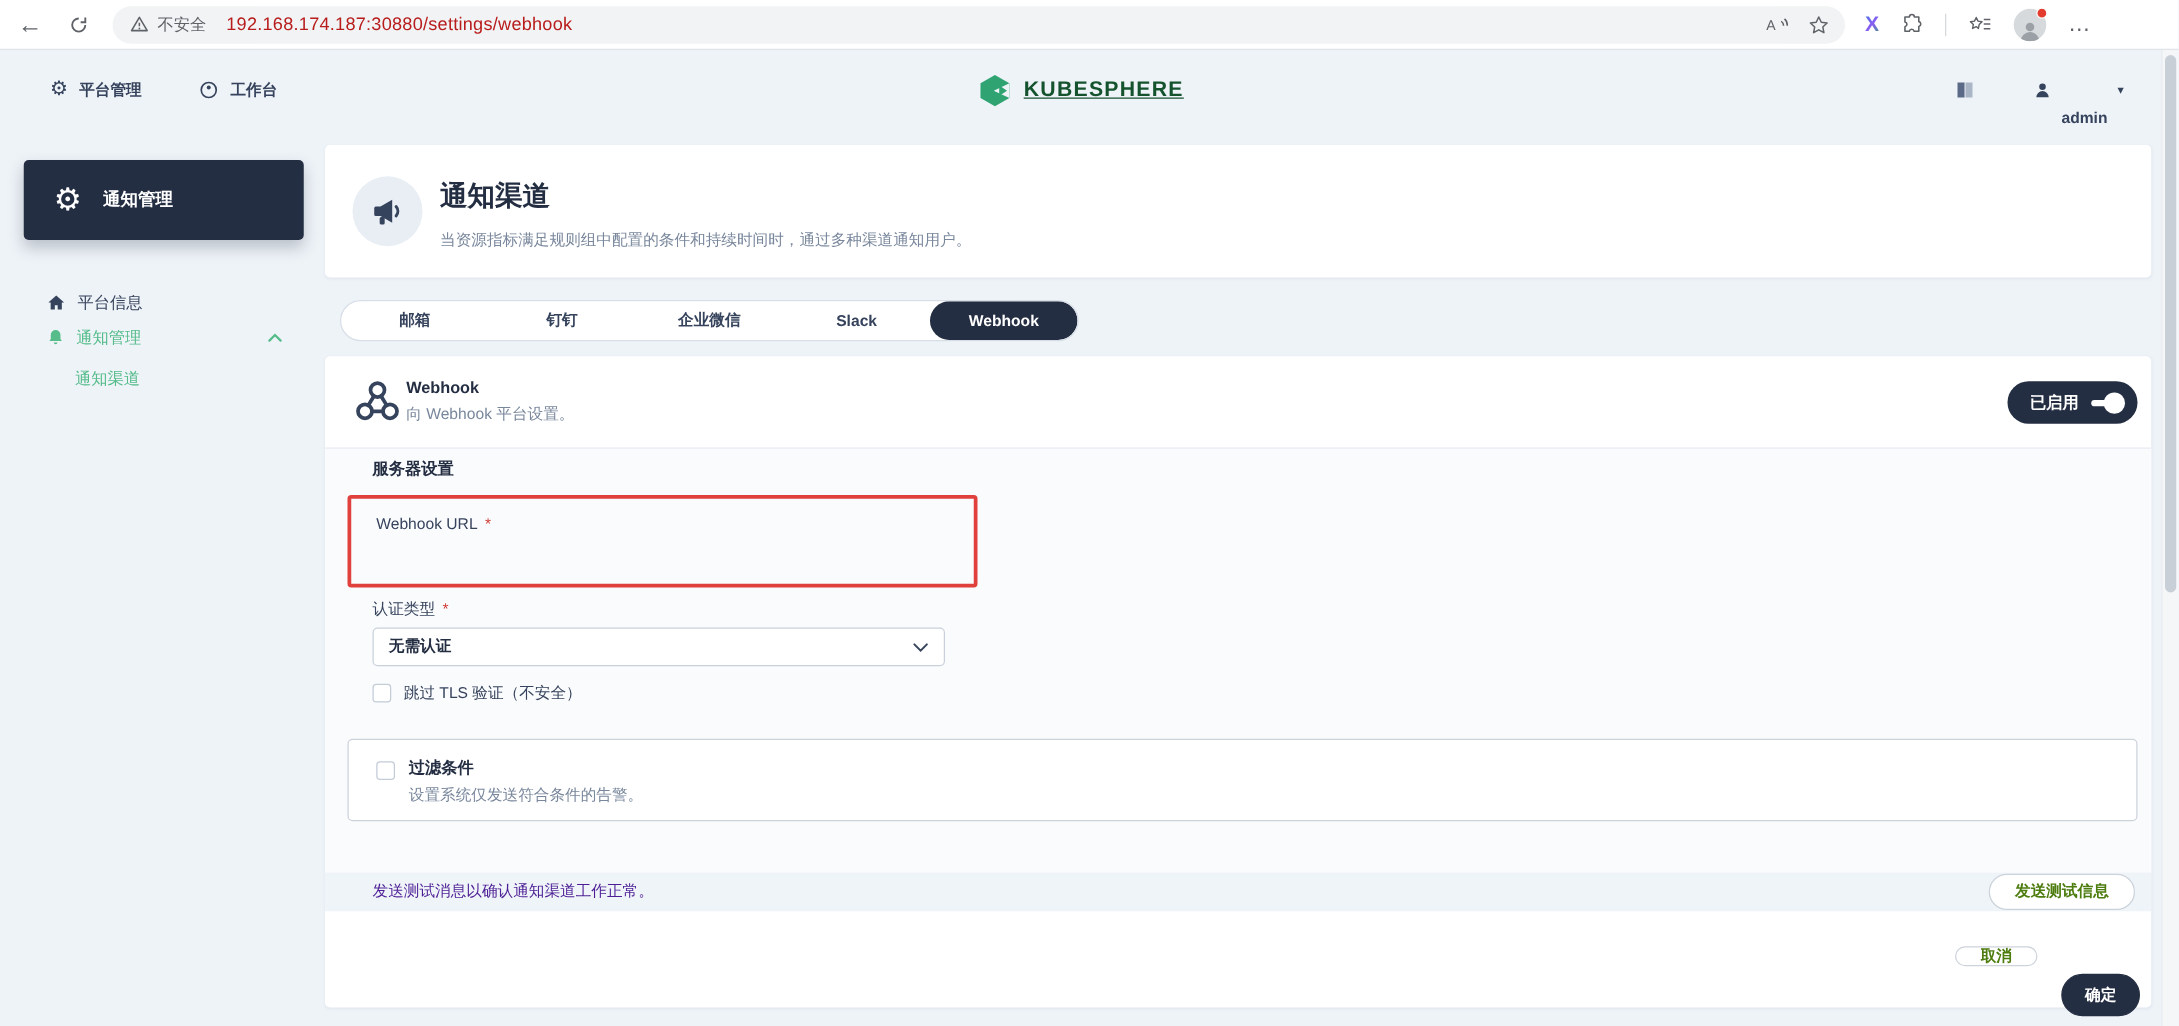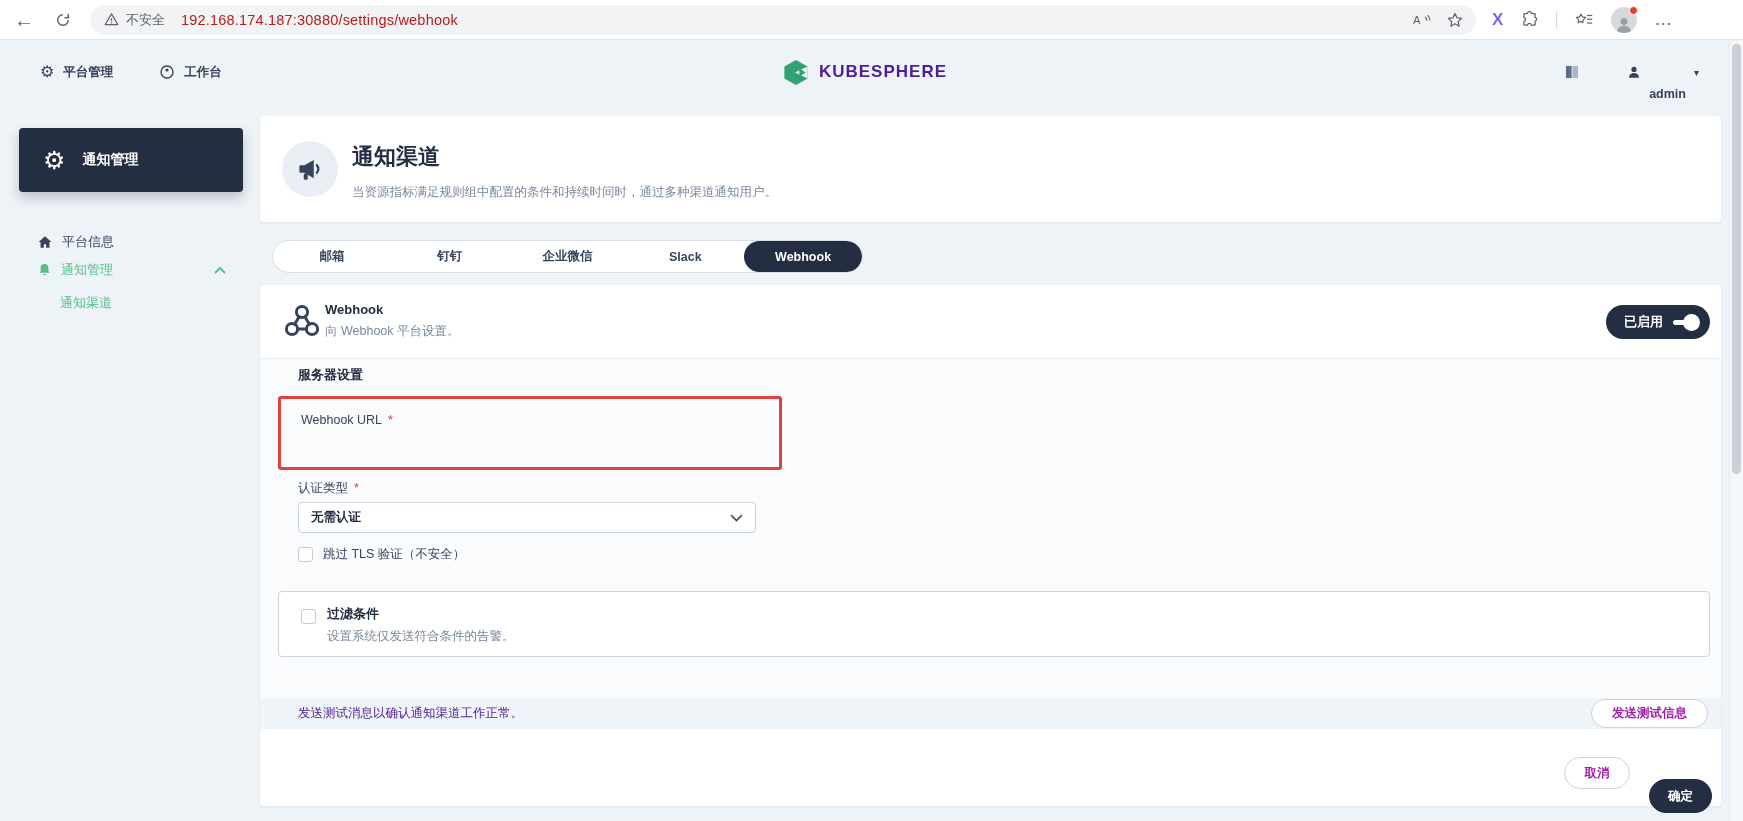--- a/index.html
+++ b/index.html
@@ -31,21 +31,21 @@
   .menu-dots { font-size:18px; color:#5f6368; letter-spacing:1px; margin-right:16px; }
 
   
   .ks-header { position:absolute; top:40px; left:0; right:14px; height:64px; background:#eef3f8; }
   .ks-nav { position:absolute; left:40px; top:0; height:64px; display:flex; align-items:center; gap:46px; }
   .ks-nav-item { display:flex; align-items:center; gap:9px; cursor:pointer; }
   .ks-nav-item .lbl { font-size:12.5px; font-weight:bold; color:#36435c; }
   .gear-glyph { font-size:16px; color:#36435c; line-height:1; }
   .ks-logo { position:absolute; left:50%; top:0; height:64px; transform:translateX(-50%);
     display:flex; align-items:center; gap:10px; }
-  .ks-logo-text { font-size:17px; font-weight:bold; color:#4c1d95; letter-spacing:1px; }
+  .ks-logo-text { font-size:17px; font-weight:bold; color:#14532d; letter-spacing:1px;text-decoration:underline; }
   .ks-right { position:absolute; right:30px; top:0; height:64px; display:flex; align-items:center; gap:46px; }
   .user-cluster { display:flex; align-items:center; gap:8px; cursor:pointer; }
   .user-name { font-size:12.5px; font-weight:bold; color:#36435c;margin-top:43px; }
   .caret { font-size:10px; color:#36435c; }
 
   
   .side-card { position:absolute; left:19px; top:128px; width:224px; height:64px; background:#242e42;
     border-radius:4px; display:flex; align-items:center; padding-left:24px; gap:17px;
     box-shadow:0 6px 12px rgba(36,46,66,.25); }
   .side-card .gear-big { font-size:25px; color:#fff; line-height:1; }
@@ -111,24 +111,24 @@
   .filter-box { position:absolute; left:18px; top:232px; width:1432px; height:66px; background:#fff;
     border:1px solid #ccd3db; border-radius:4px; }
   .filter-box .checkbox { position:absolute; left:22px; top:17px; }
   .filter-title { position:absolute; left:48px; top:13px; font-size:13px; font-weight:bold; color:#242e42; }
   .filter-desc { position:absolute; left:48px; top:36px; font-size:12.5px; color:#79879c; }
 
   .test-band { position:absolute; left:0; right:0; top:413px; height:31px; background:#eff4f9; }
   .test-hint { position:absolute; left:38px; top:0; line-height:31px; font-size:12.5px; color:#4c1d95; }
   .btn { display:flex; align-items:center; justify-content:center; font-size:12.5px; font-weight:bold;
     border-radius:16px; cursor:pointer; }
-  .btn.light { background:#fff; border:1px solid #ccd3db; color:#a21caf; }
+  .btn.light { background:#fff; border:1px solid #ccd3db; color:#4d7c0f; }
   .btn.dark { background:#242e42; color:#fff; border:1px solid #242e42; }
   .test-btn { position:absolute; right:13px; top:1px; height:29px; padding:0 20px; }
-  .cancel-btn { position:absolute; right:91px; top:472px; width:66px; height:32px; }
+  .cancel-btn { position:absolute; right:91px; top:472px; width:66px; height:16px; }
   .ok-btn { position:absolute; right:9px; top:494px; width:63px; height:34px; border-radius:17px; }
 
   
   .scrollbar { position:absolute; right:0; top:40px; bottom:0; width:14px; background:#f4f6f8;
     border-left:1px solid #e8eaee; }
   .scroll-thumb { position:absolute; top:4px; left:2px; width:9px; height:430px; background:#c9cfd7; border-radius:5px; }
 
   svg { display:block; }
 </style>
 </head>

